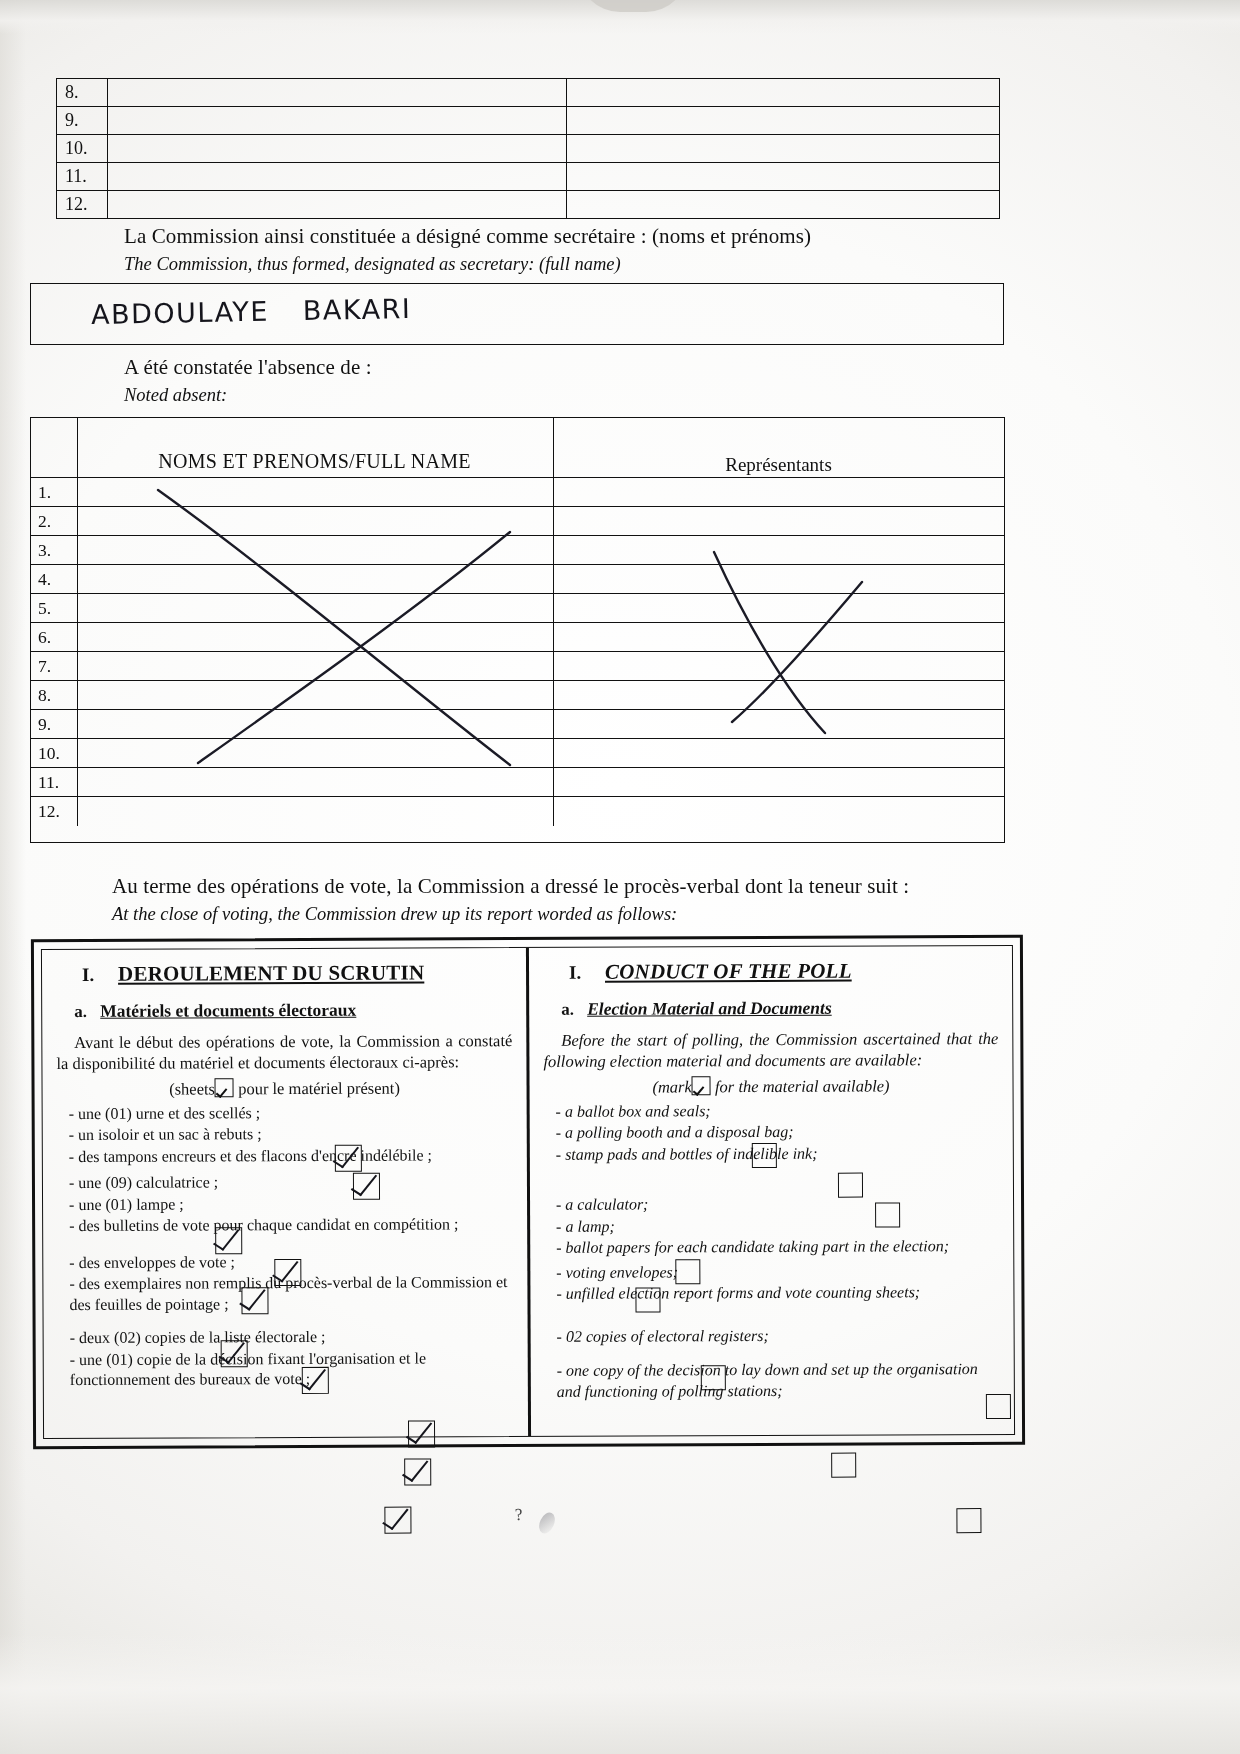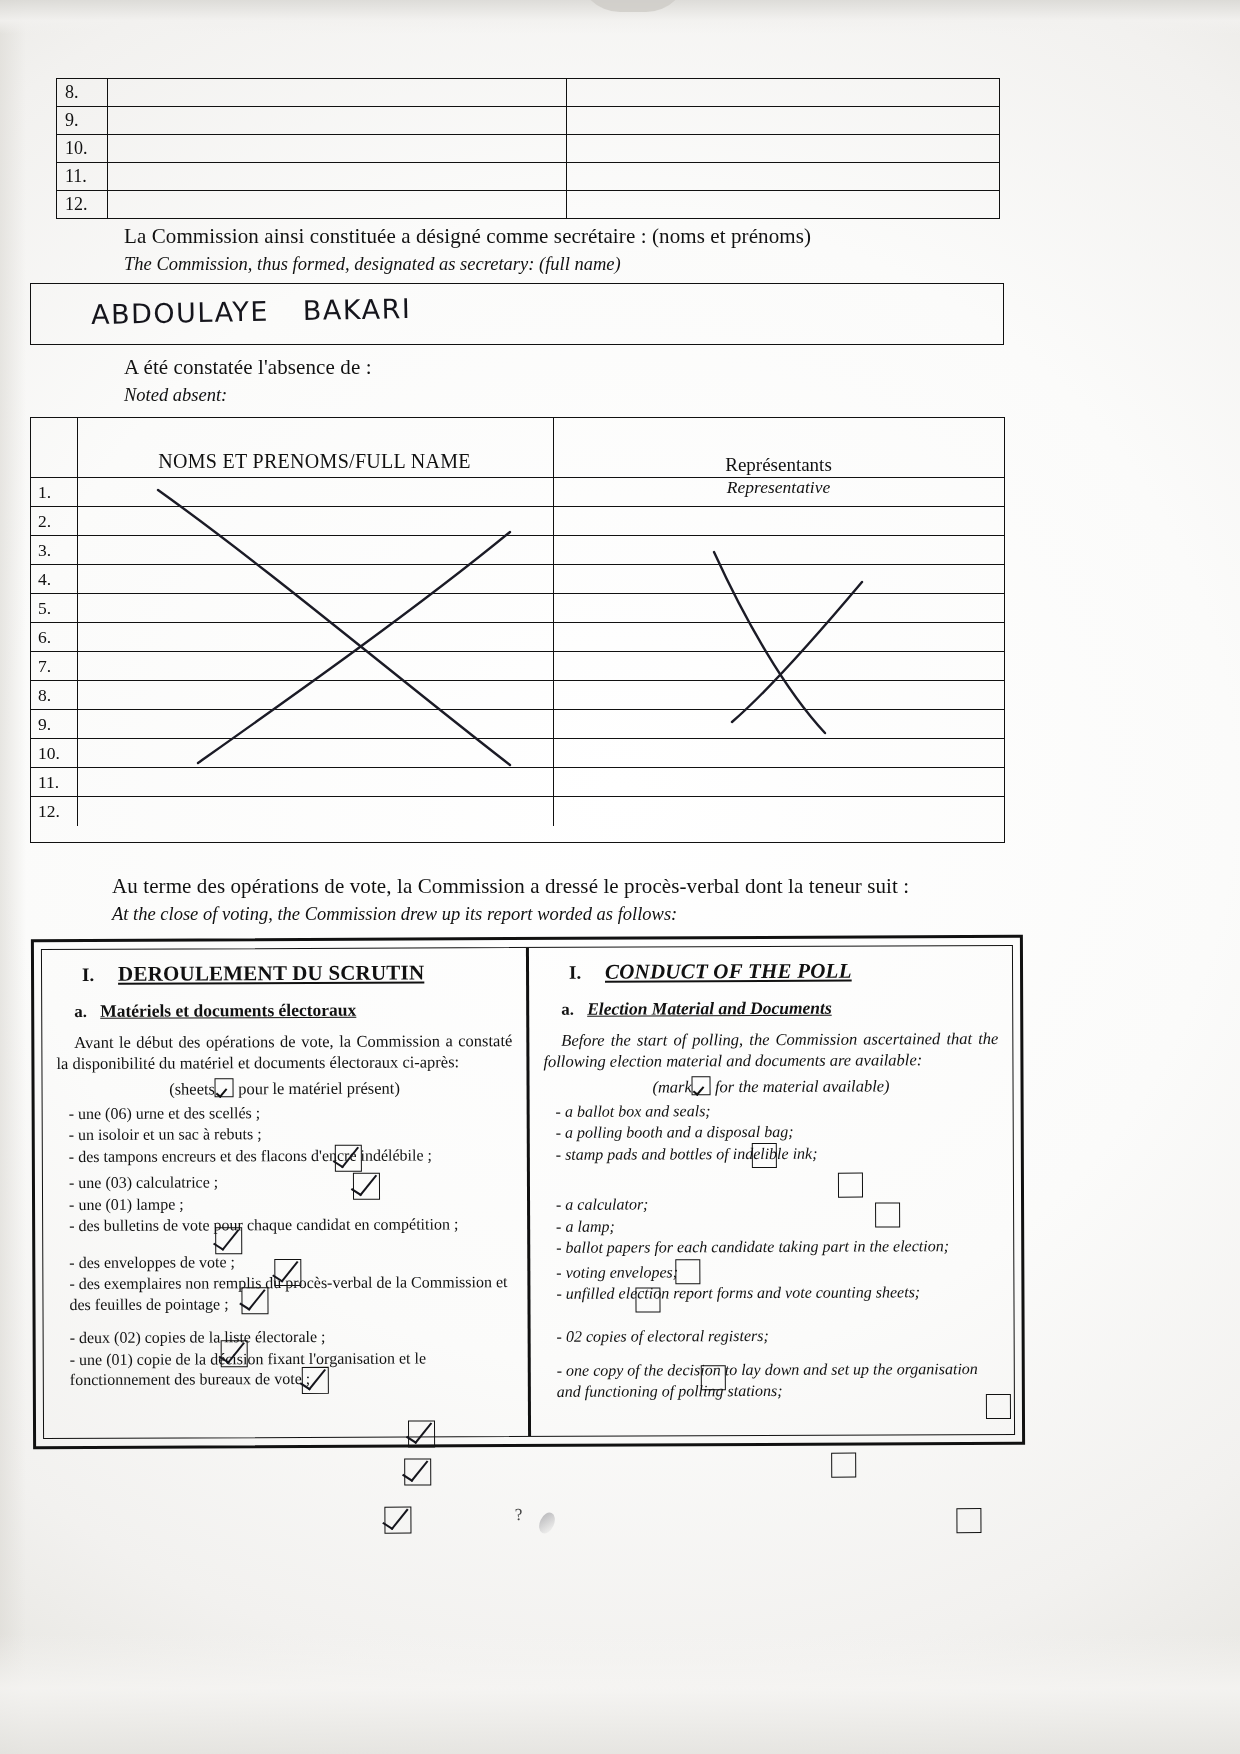--- a/index.html
+++ b/index.html
@@ -232,21 +232,20 @@
   <div class="l2 en">Noted absent:</div>
 </div>
 
 <div class="tbl-abs">
   <div class="hdr">
     <div class="nc"></div>
     <div class="vline"></div>
     <div class="hdr-name">NOMS ET PRENOMS/FULL NAME</div>
     <div class="hdr-rep">
       <div class="a">Représentants</div>
-      <div class="b">Representative</div>
     </div>
   </div>
 
   <div class="r">
       <div class="nc">1.</div>
       <div class="vline"></div>
     </div>
   <div class="r">
       <div class="nc">2.</div>
       <div class="vline"></div>
@@ -317,24 +316,24 @@
       </div>
       <div class="sub-title">
         <span class="num">a.</span>
         <span class="txt">Matériels et documents électoraux</span>
       </div>
       <div class="lead">Avant le début des opérations de vote, la Commission a constaté la disponibilité du matériel et documents électoraux ci-après:</div>
       <div class="markline">
         <span>(sheets</span><span class="box-print tick"></span><span> pour </span><b>le matériel présent)</b>
       </div>
 
-      <div class="itm"><span>- une (06) urne et des scellés ;</span></div>
+      <div class="itm"><span>- une (01) urne et des scellés ;</span></div>
       <div class="itm"><span>- un isoloir et un sac à rebuts ;</span></div>
       <div class="itm"><span>- des tampons encreurs et des flacons d'encre indélébile ;</span></div>
-      <div class="itm" style="margin-top:6px;"><span>- une (03) calculatrice ;</span></div>
+      <div class="itm" style="margin-top:6px;"><span>- une (09) calculatrice ;</span></div>
       <div class="itm"><span>- une (01) lampe ;</span></div>
       <div class="itm"><span>- des bulletins de vote pour chaque candidat en compétition ;</span></div>
       <div class="itm" style="margin-top:16px;"><span>- des enveloppes de vote ;</span></div>
       <div class="itm"><span>- des exemplaires non remplis du procès-verbal de la Commission et des feuilles de pointage ;</span></div>
       <div class="itm" style="margin-top:13px;"><span>- deux (02) copies de la liste électorale ;</span></div>
       <div class="itm"><span>- une (01) copie de la décision fixant l'organisation et le fonctionnement des bureaux de vote ;</span></div>
 
       <div class="hbox" style="left:292px;top:196px;"></div>
       <div class="hbox" style="left:310px;top:224px;"></div>
       <div class="hbox" style="left:172px;top:278px;"></div>

